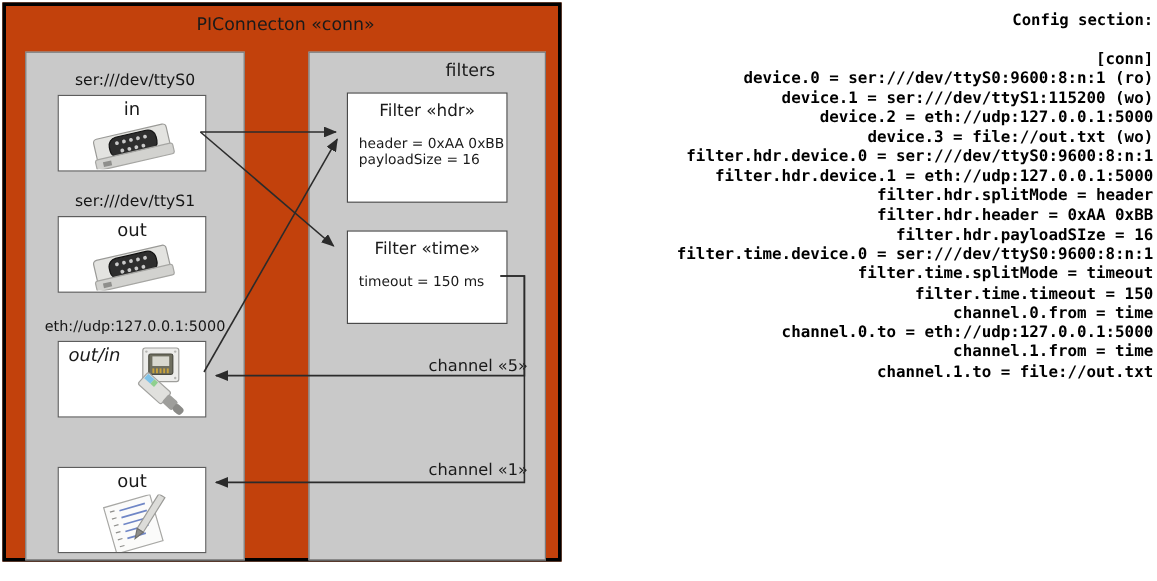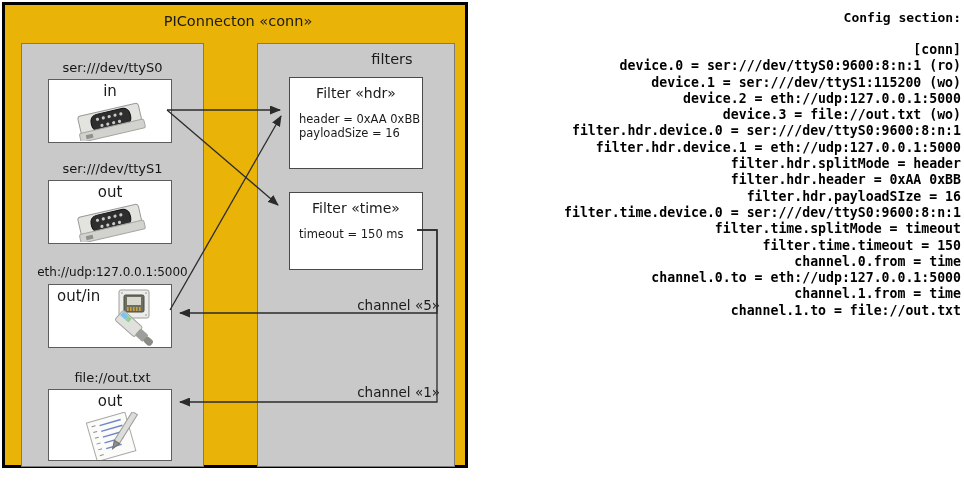--- a/index.html
+++ b/index.html
@@ -1,21 +1,21 @@
 <!DOCTYPE html>
 <html><head>
 <meta charset="utf-8">
 <style>
   html,body{margin:0;padding:0;background:#ffffff;}
   body{width:964px;height:484px;position:relative;overflow:hidden;
        font-family:"DejaVu Sans","Liberation Sans",sans-serif;}
 
   
   #diagram{position:absolute;left:2px;top:2px;width:466px;height:466px;
-           border:3px solid #000;background:#eab308;box-sizing:border-box;}
+           border:3px solid #000;background:#c2410c;box-sizing:border-box;}
   #diagram-title{position:absolute;left:0;top:8px;width:466px;text-align:center;
                  font-size:14.5px;color:#1a1a1a;}
 
   
   .panel{position:absolute;background:#c9c9c9;border:1.5px solid #7a7a7a;
          box-sizing:border-box;}
   #devices-panel{left:16px;top:38px;width:183px;height:424px;}
   #filters-panel{left:252px;top:38px;width:198px;height:424px;}
   .panel-title{position:absolute;left:0;top:7px;width:100%;text-align:center;
                font-size:14.5px;color:#1a1a1a;padding-left:36px;}
@@ -107,21 +107,21 @@
               <circle cx="46" cy="24" r="1.6"></circle>
           </g>
           <rect x="4" y="27" width="66" height="9" rx="2" fill="#d2d2cf" stroke="#a6a6a3" stroke-width="1"></rect>
           <rect x="10" y="30" width="7" height="4" fill="#8f8f8c"></rect>
         </g>
       </svg>
     </div>
 
     <div class="dev-label" style="top:221px;font-size:12px;">eth://udp:127.0.0.1:5000</div>
     <div class="dev-box" style="top:240px;height:64px;">
-      <div class="dev-port" style="left:8px;top:2px;">out/in</div>
+      <div class="dev-port" style="left:8px;top:2px;font-style:italic;">out/in</div>
       <svg class="icon-wrap" style="left:48px;top:3px;" width="62" height="58" viewBox="0 0 62 58">
         <rect x="22" y="2" width="30" height="28" rx="2" fill="#ececea" stroke="#9e9e9b" stroke-width="1"></rect>
         <rect x="27" y="7" width="20" height="17" rx="1.5" fill="#6e6e5f" stroke="#4a4a40" stroke-width="1"></rect>
         <rect x="30" y="9" width="14" height="8" fill="#d8d8cf"></rect>
         <g fill="#c9a23a">
             <rect x="30" y="19" width="1.6" height="4"></rect>
             <rect x="33" y="19" width="1.6" height="4"></rect>
            <rect x="36" y="19" width="1.6" height="4"></rect>
             <rect x="39" y="19" width="1.6" height="4"></rect>
            <rect x="42" y="19" width="1.6" height="4"></rect>
@@ -133,21 +133,20 @@
         <g transform="rotate(42 30 36)">
           <rect x="18" y="28" width="26" height="13" rx="2" fill="#e0e0dd" stroke="#a3a3a0" stroke-width="1"></rect>
           <rect x="19" y="29" width="7" height="5" fill="#7fc3e8"></rect>
           <rect x="26" y="29" width="4" height="5" fill="#8fd08f"></rect>
           <rect x="43" y="30" width="11" height="9" rx="2" fill="#9e9e9b"></rect>
           <rect x="53" y="31" width="9" height="7" rx="3" fill="#8a8a87"></rect>
         </g>
       </svg>
     </div>
 
-    <div class="dev-label" style="top:326px;">file://out.txt</div>
     <div class="dev-box" style="top:345px;height:72px;">
       <div class="dev-port" style="left:0;top:2px;width:100%;text-align:center;">out</div>
       <svg class="icon-wrap" style="left:34px;top:22px;" width="62" height="48" viewBox="0 0 62 48">
         <g transform="rotate(-16 31 24)">
           <rect x="8" y="4" width="40" height="40" fill="#fbfbfa" stroke="#a8a8a5" stroke-width="1"></rect>
           <g stroke="#8f8f8c" stroke-width="1">
             <line x1="12" y1="9" x2="16" y2="9"></line>
               <line x1="12" y1="15" x2="16" y2="15"></line>
             <line x1="12" y1="21" x2="16" y2="21"></line>
               <line x1="12" y1="27" x2="16" y2="27"></line>

